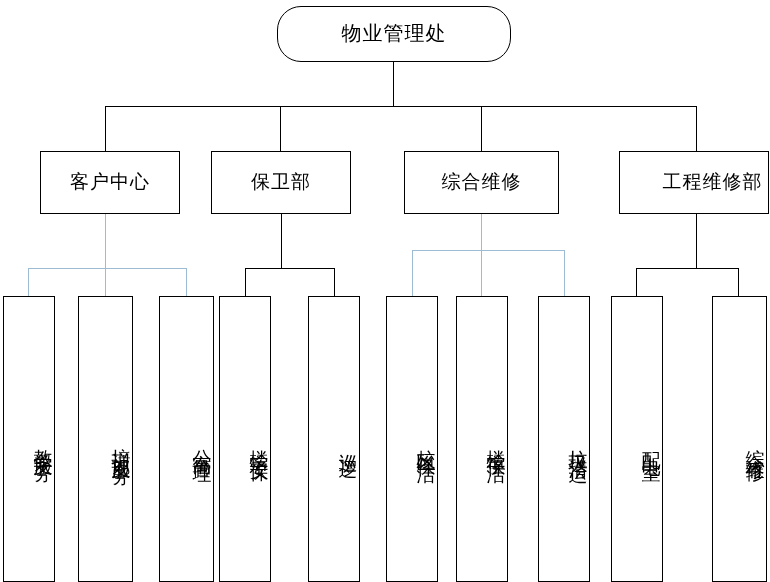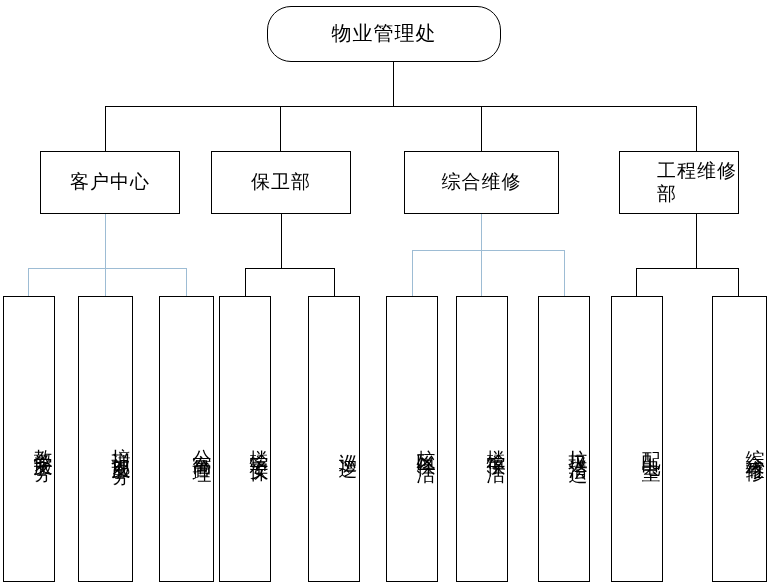--- a/index.html
+++ b/index.html
@@ -49,21 +49,21 @@
   }
   .line.v { width: 1px; }
   .line.h { height: 1px; }
   .line.blue { background: #9dbcd4; }
 </style>
 </head>
 <body>
 
 <div id="canvas">
 
-  <div class="node top" style="left:267px; top:6px; width:234px; height:56px;border-radius:24px;">
+  <div class="node top" style="left:277px; top:6px; width:234px; height:56px;border-radius:24px;">
     <span>物业管理处</span>
   </div>
 
   <div class="line v" style="left:393px; top:62px; width:1px; height:44px;"></div>
 
   <div class="line h" style="left:105px; top:106px; width:591px; height:1px;"></div>
 
   <div class="line v" style="left:105px; top:106px; width:1px; height:45px;"></div>
   <div class="line v" style="left:280px; top:106px; width:1px; height:45px;"></div>
   <div class="line v" style="left:481px; top:106px; width:1px; height:45px;"></div>
@@ -71,21 +71,21 @@
 
   <div class="node mid" style="left:40px; top:151px; width:140px; height:63px;">
     <span>客户中心</span>
   </div>
   <div class="node mid" style="left:211px; top:151px; width:140px; height:63px;text-align:right;">
     <span>保卫部</span>
   </div>
   <div class="node mid" style="left:404px; top:151px; width:155px; height:63px;">
     <span>综合维修</span>
   </div>
-  <div class="node mid" style="left:619px; top:151px; width:120px; height:63px;padding-left:37px;">
+  <div class="node mid" style="left:619px; top:151px; width:150px; height:63px;padding-left:37px;">
     <span>工程维修部</span>
   </div>
 
   <div class="line v blue" style="left:105px; top:214px; width:1px; height:54px;"></div>
   <div class="line h blue" style="left:28px; top:268px; width:158px; height:1px;"></div>
   <div class="line v blue" style="left:28px; top:268px; width:1px; height:28px;"></div>
   <div class="line v blue" style="left:105px; top:268px; width:1px; height:28px;"></div>
   <div class="line v blue" style="left:186px; top:268px; width:1px; height:28px;"></div>
 
   <div class="line v" style="left:281px; top:214px; width:1px; height:54px;"></div>

